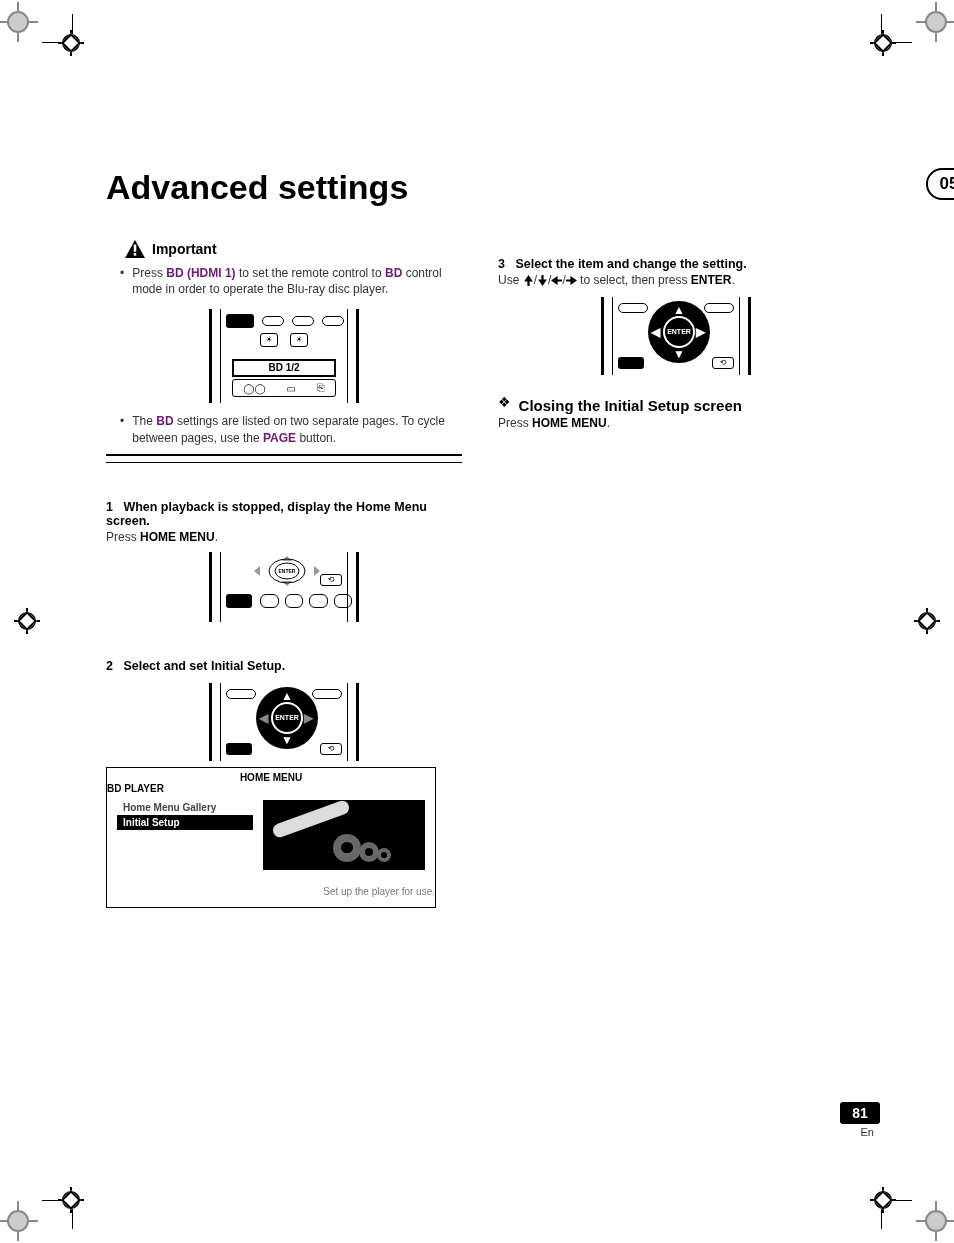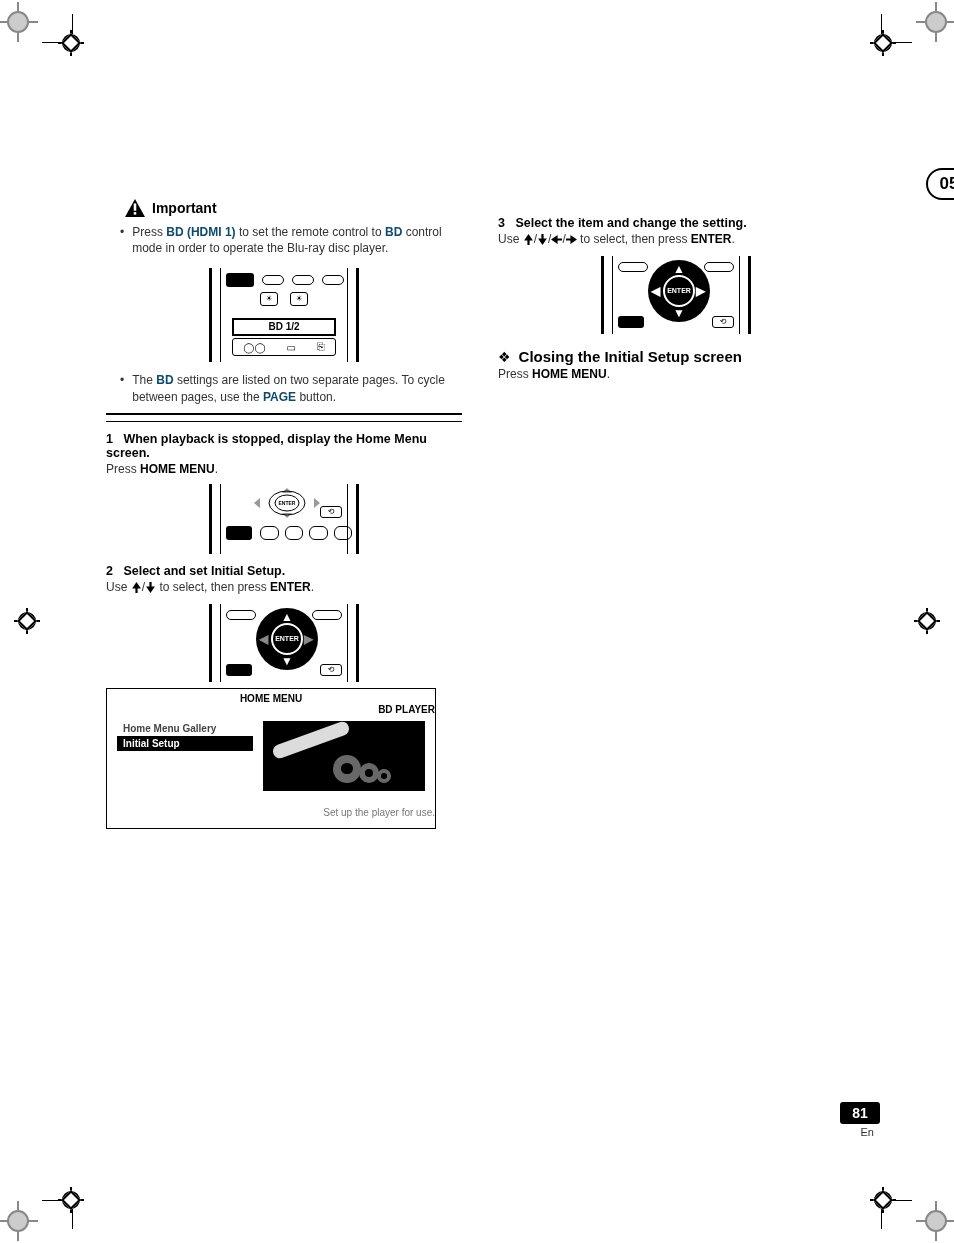--- a/index.html
+++ b/index.html
@@ -31,41 +31,41 @@
 
   .cols { display:flex; gap:36px; margin-top:32px; }
   .col { width:356px; }
 
   .important-row { display:flex; align-items:center; gap:6px; margin-left:18px; }
   .warn-icon { width:22px; height:20px; }
   .important-label { font-weight:900; font-size:14px; }
 
   .bullet-item { display:flex; gap:8px; font-size:12px; color:#333; margin:6px 0 0 14px; line-height:1.35; }
   .bullet-dot { flex:0 0 auto; }
-  b.k { color:#0c4a6e; font-weight:900; }
+  b.k { color:#701a75; font-weight:900; }
 
   .remote-box { margin:12px auto 10px auto; display:flex; justify-content:center; }
   .remote1 { width:150px; height:94px; border-left:3px solid #000; border-right:3px solid #000; position:relative; }
   .remote1 .inner{ position:absolute; left:8px; right:8px; top:0; bottom:0; border-left:1px solid #000; border-right:1px solid #000;}
   .remote1 .row1{ position:absolute; top:4px; left:14px; right:14px; height:16px; }
   .remote1 .blk{ position:absolute; left:0; width:28px; height:14px; background:#000; border-radius:3px; top:1px;}
   .remote1 .sm{ position:absolute; width:22px; height:10px; border:1px solid #000; border-radius:5px; top:3px;}
   .remote1 .row2{ position:absolute; top:24px; left:14px; right:14px; height:18px; display:flex; justify-content:center; gap:12px;}
   .remote1 .dot{ width:18px; height:14px; border:1px solid #000; border-radius:3px; font-size:8px; text-align:center; line-height:12px;}
   .remote1 .bdlabel{ position:absolute; top:50px; left:20px; right:20px; border:2px solid #000; height:18px; text-align:center; font-size:10px; font-weight:900; line-height:14px; background:#fff;}
   .remote1 .row3{ position:absolute; top:70px; left:20px; right:20px; height:18px; border:1px solid #000; border-radius:3px; display:flex; justify-content:space-around; align-items:center;}
   .remote1 .r3i{ font-size:10px;}
 
   .rule { height:2px; background:#000; margin-top:8px; }
   .rule.thin { height:1px; background:#000; margin-top:6px; }
 
   .h1 { font-size:24px; font-weight:900; margin-top:14px; line-height:1.15; }
   .h2 { font-size:18px; font-weight:900; margin-top:24px; }
 
-  .step-lead { font-size:12.5px; margin-top:10px; }
+  .step-lead { font-size:12.5px; margin-top:37px; }
   .step-lead .num{ font-weight:900; }
   .step-lead .title{ font-weight:900; }
   .step-text { font-size:12px; color:#333; margin-top:2px; }
   .step-text b{ color:#000; }
 
   .remote2 { width:150px; height:70px; border-left:3px solid #000; border-right:3px solid #000; position:relative; margin:8px auto;}
   .remote2 .inner{ position:absolute; left:8px; right:8px; top:0; bottom:0; border-left:1px solid #000; border-right:1px solid #000;}
   .remote2 .nav{ position:absolute; left:38px; top:2px; width:74px; height:34px;}
   .remote2 .btnL{ position:absolute; left:14px; top:42px; width:26px; height:14px; background:#000; border-radius:3px;}
   .remote2 .slots{ position:absolute; left:48px; top:42px; width:92px; height:14px; display:flex; gap:6px;}
@@ -75,34 +75,34 @@
   .remote3 .inner{ position:absolute; left:8px; right:8px; top:0; bottom:0; border-left:1px solid #000; border-right:1px solid #000;}
   .remote3 .slotT{ position:absolute; top:6px; width:30px; height:10px; border:1px solid #000; border-radius:5px;}
   .remote3 .disc{ position:absolute; left:44px; top:4px; width:62px; height:62px; background:#000; border-radius:50%;}
   .remote3 .enter{ position:absolute; left:59px; top:19px; width:32px; height:32px; background:#000; border:2px solid #fff; border-radius:50%; color:#fff; font-size:7px; font-weight:900; text-align:center; line-height:28px;}
   .remote3 .arr{ position:absolute; color:#fff; font-size:12px; font-weight:900;}
   .remote3 .btnB{ position:absolute; left:14px; bottom:6px; width:26px; height:12px; background:#000; border-radius:3px;}
   .remote3 .retB{ position:absolute; right:14px; bottom:6px; width:22px; height:12px; border:1px solid #000; border-radius:3px; font-size:8px; text-align:center; line-height:10px;}
 
   .screen { width:330px; border:1px solid #000; margin-top:4px; }
   .screen-title{ text-align:center; font-size:10px; font-weight:900; padding-top:4px;}
-  .screen-sub{ text-align:right; font-size:10px; font-weight:900; }
+  .screen-sub{ text-align:left; font-size:10px; font-weight:900; }
   .screen-body{ display:flex; padding:6px 10px 4px 10px; gap:10px;}
   .screen-menu{ width:136px; font-size:10px;}
   .screen-menu .mi{ padding:2px 6px; font-weight:900; color:#444;}
   .screen-menu .mi.sel{ background:#000; color:#fff; font-weight:900;}
   .screen-img{ flex:1; height:70px; background:#000; position:relative;}
   .wrench{ position:absolute; left:8px; top:12px; width:80px; height:14px; background:#dcdcdc; border-radius:7px; transform:rotate(-20deg);}
   .gear{ position:absolute; border-radius:50%; background:#686868;}
   .gear .hole{ position:absolute; left:30%; top:30%; width:40%; height:40%; background:#000; border-radius:50%;}
   .screen-foot{ text-align:right; font-size:10px; color:#777; padding:12px 0 10px 0;}
 
   .diamond-row{ display:flex; align-items:center; gap:8px; margin-top:14px;}
   .diamond{ font-size:14px; }
-  .sub-h{ font-size:15px; font-weight:900; }
+  .sub-h{ font-size:15px; font-weight:900;margin-top:8px; }
 
   .arrows-inline svg{ vertical-align:-2px;}
 </style>
 </head>
 <body>
 
 <div class="page">
 
   <div class="reg gray" style="left:-2px; top:2px;">
       <div class="hline"></div>
@@ -169,20 +169,21 @@
   <div class="trim" style="left:42px; bottom:42px; width:20px; height:1px;"></div>
   <div class="trim" style="left:72px; bottom:14px; width:1px; height:20px;"></div>
   <div class="trim" style="right:42px; bottom:42px; width:20px; height:1px;"></div>
   <div class="trim" style="right:72px; bottom:14px; width:1px; height:20px;"></div>
 
   <div class="tab">05</div>
   <div class="pg-badge">81</div>
   <div class="pg-lang">En</div>
 
   <div class="content">
+    <div class="chapter-title">Advanced settings</div>
 
     <div class="cols">
 
       <div class="col">
         <div class="important-row">
           <svg class="warn-icon" viewBox="0 0 24 22">
             <path d="M12 1 L23 21 L1 21 Z" fill="#000"></path>
             <rect x="10.6" y="6" width="2.8" height="8" fill="#fff"></rect>
             <rect x="10.6" y="15.5" width="2.8" height="2.8" fill="#fff"></rect>
           </svg>
@@ -251,29 +252,20 @@
           <div class="slots">
               <div class="slot"></div>
               <div class="slot"></div>
               <div class="slot"></div>
               <div class="slot"></div>
             </div>
         </div>
 
         <div class="step-lead">
           <span class="num">2</span>&nbsp;&nbsp;&nbsp;<span class="title">Select and set Initial Setup.</span>
-        </div>
-        <div class="step-text arrows-inline">
-          <span>Use </span>
-          <svg width="11" height="11" viewBox="0 0 10 10">
-              <path d="M5 0 L9 6 H6 V10 H4 V6 H1 Z" fill="#000"></path>
-            </svg>/<svg width="11" height="11" viewBox="0 0 10 10">
-              <path d="M5 10 L9 4 H6 V0 H4 V4 H1 Z" fill="#000"></path>
-            </svg>
-          <span> to select, then press </span><b>ENTER</b><span>.</span>
         </div>
 
         <div class="remote3">
           <div class="inner"></div>
           <div class="slotT" style="left:14px;"></div>
           <div class="slotT" style="right:14px;"></div>
           <div class="disc"></div>
           <div class="arr" style="left:69px; top:6px;">▲</div>
           <div class="arr" style="left:69px; top:50px;">▼</div>
           <div class="arr" style="left:47px; top:28px; color:#888;">◀</div>

